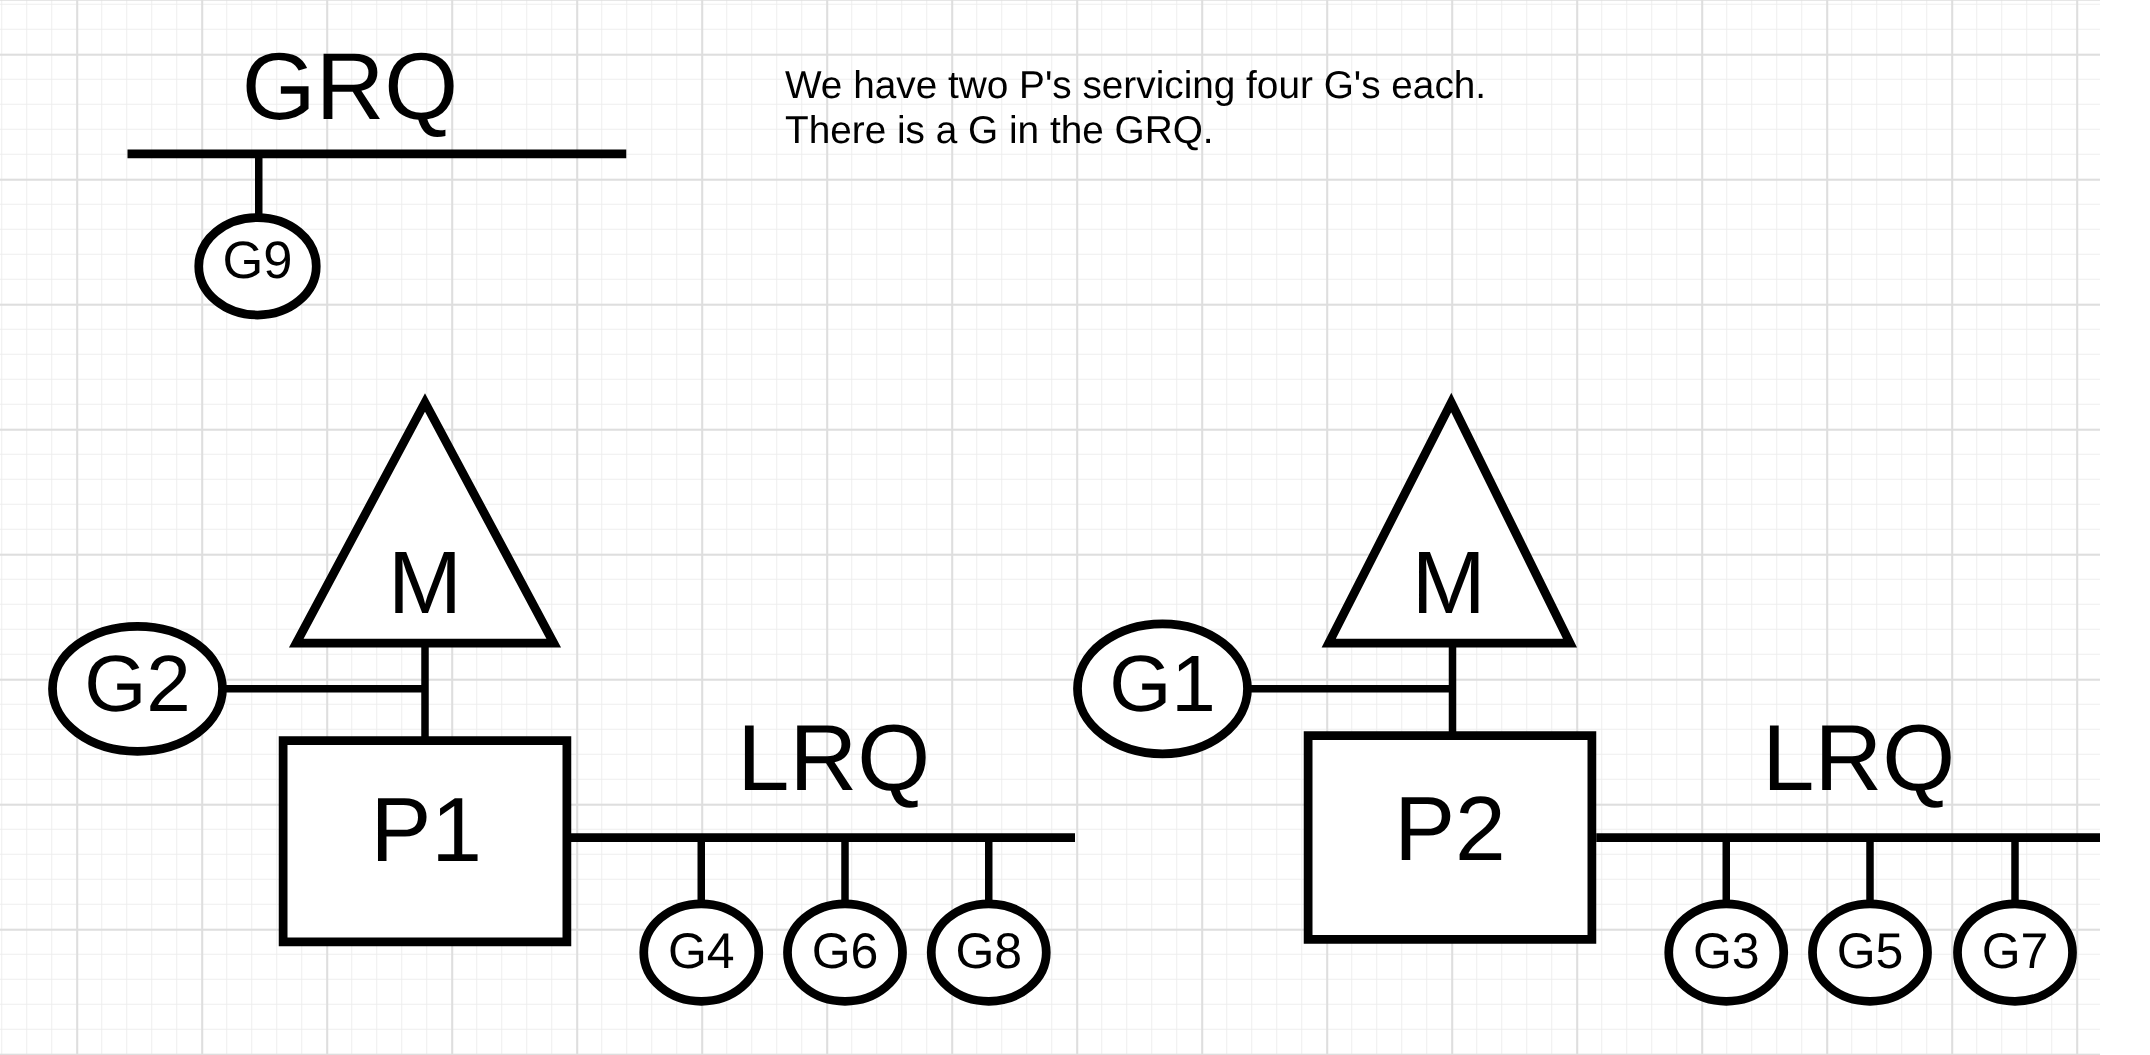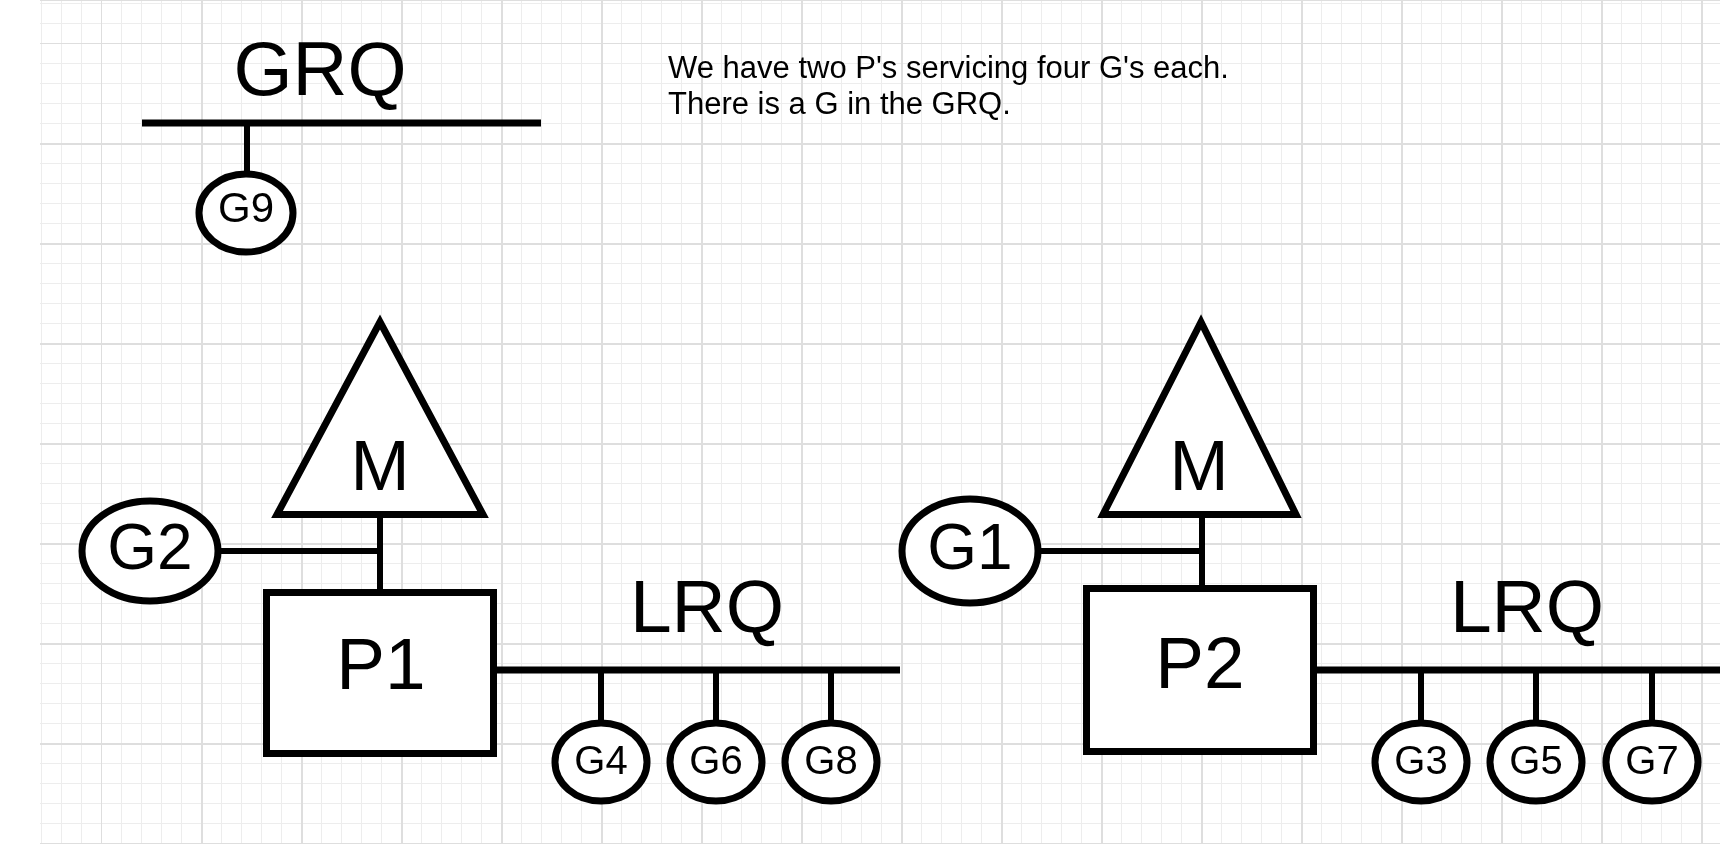--- a/index.html
+++ b/index.html
@@ -13,21 +13,20 @@
     height: 844px;
     overflow: hidden;
     background-color: #ffffff;
     
     background-image:
       repeating-linear-gradient(to right,  #dedede 0 1.5px, transparent 1.5px 100px),
       repeating-linear-gradient(to bottom, #dedede 0 1.5px, transparent 1.5px 100px),
       repeating-linear-gradient(to right,  #ededed 0 1px,   transparent 1px 20px),
       repeating-linear-gradient(to bottom, #ededed 0 1px,   transparent 1px 20px);
     background-position: 61px 0px, 0px 43px, 1px 0px, 0px 3px;
-    margin-left: 40px;
   }
   svg.diagram {
     position: absolute;
     left: 0; top: 0;
     width: 1720px;
     height: 844px;
     display: block;
   }
   svg.diagram text {
     font-family: "Liberation Sans", "DejaVu Sans", sans-serif;

